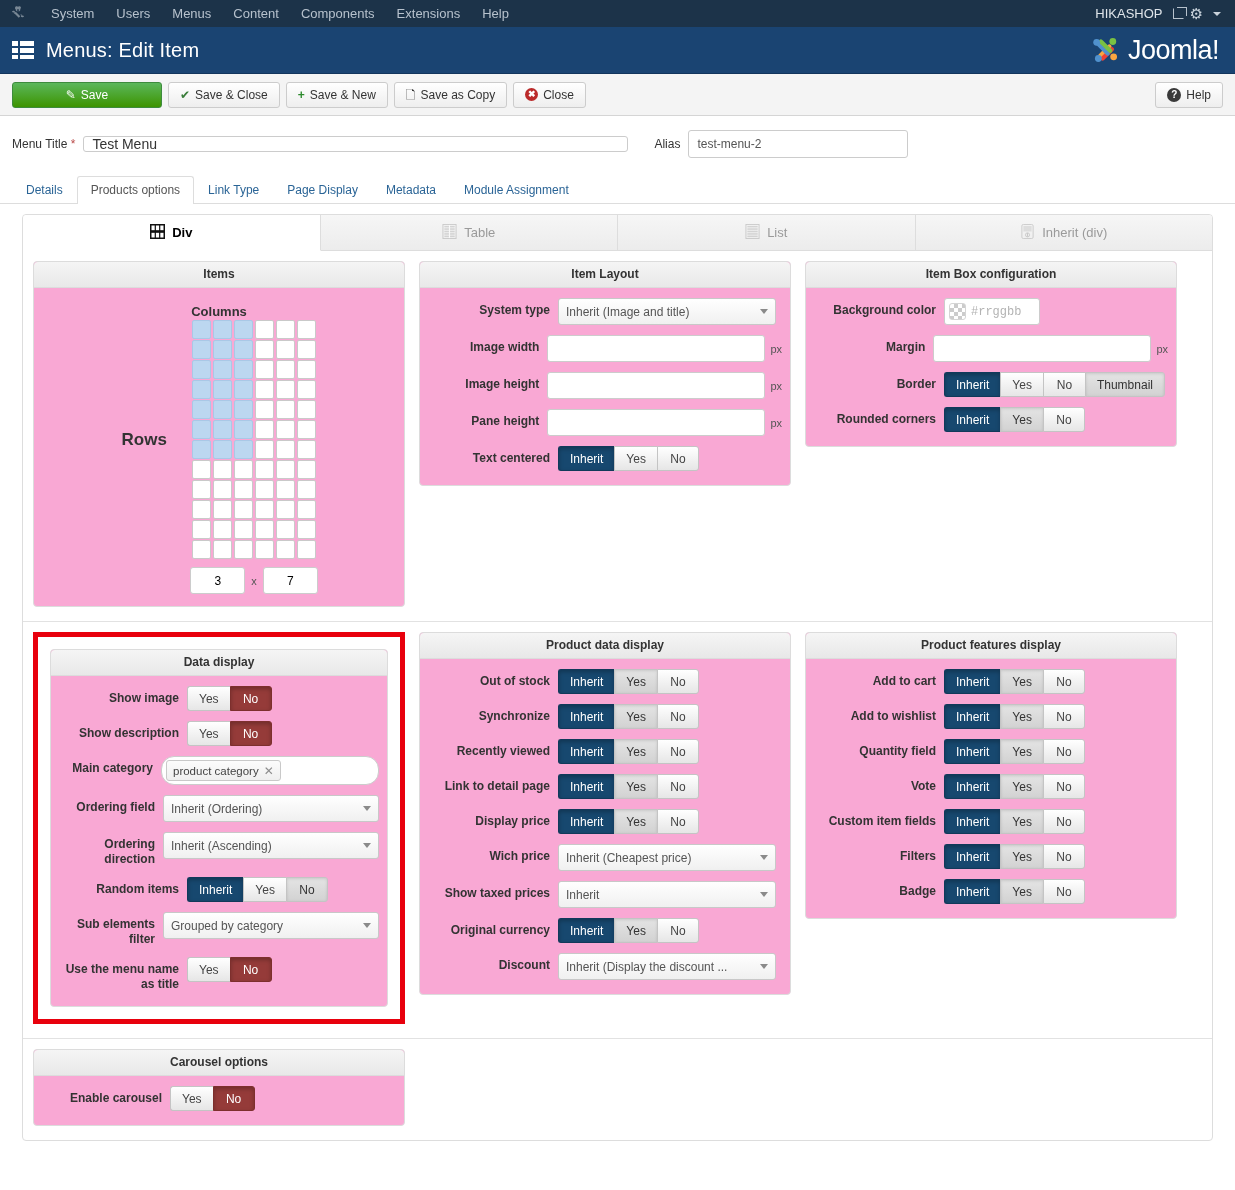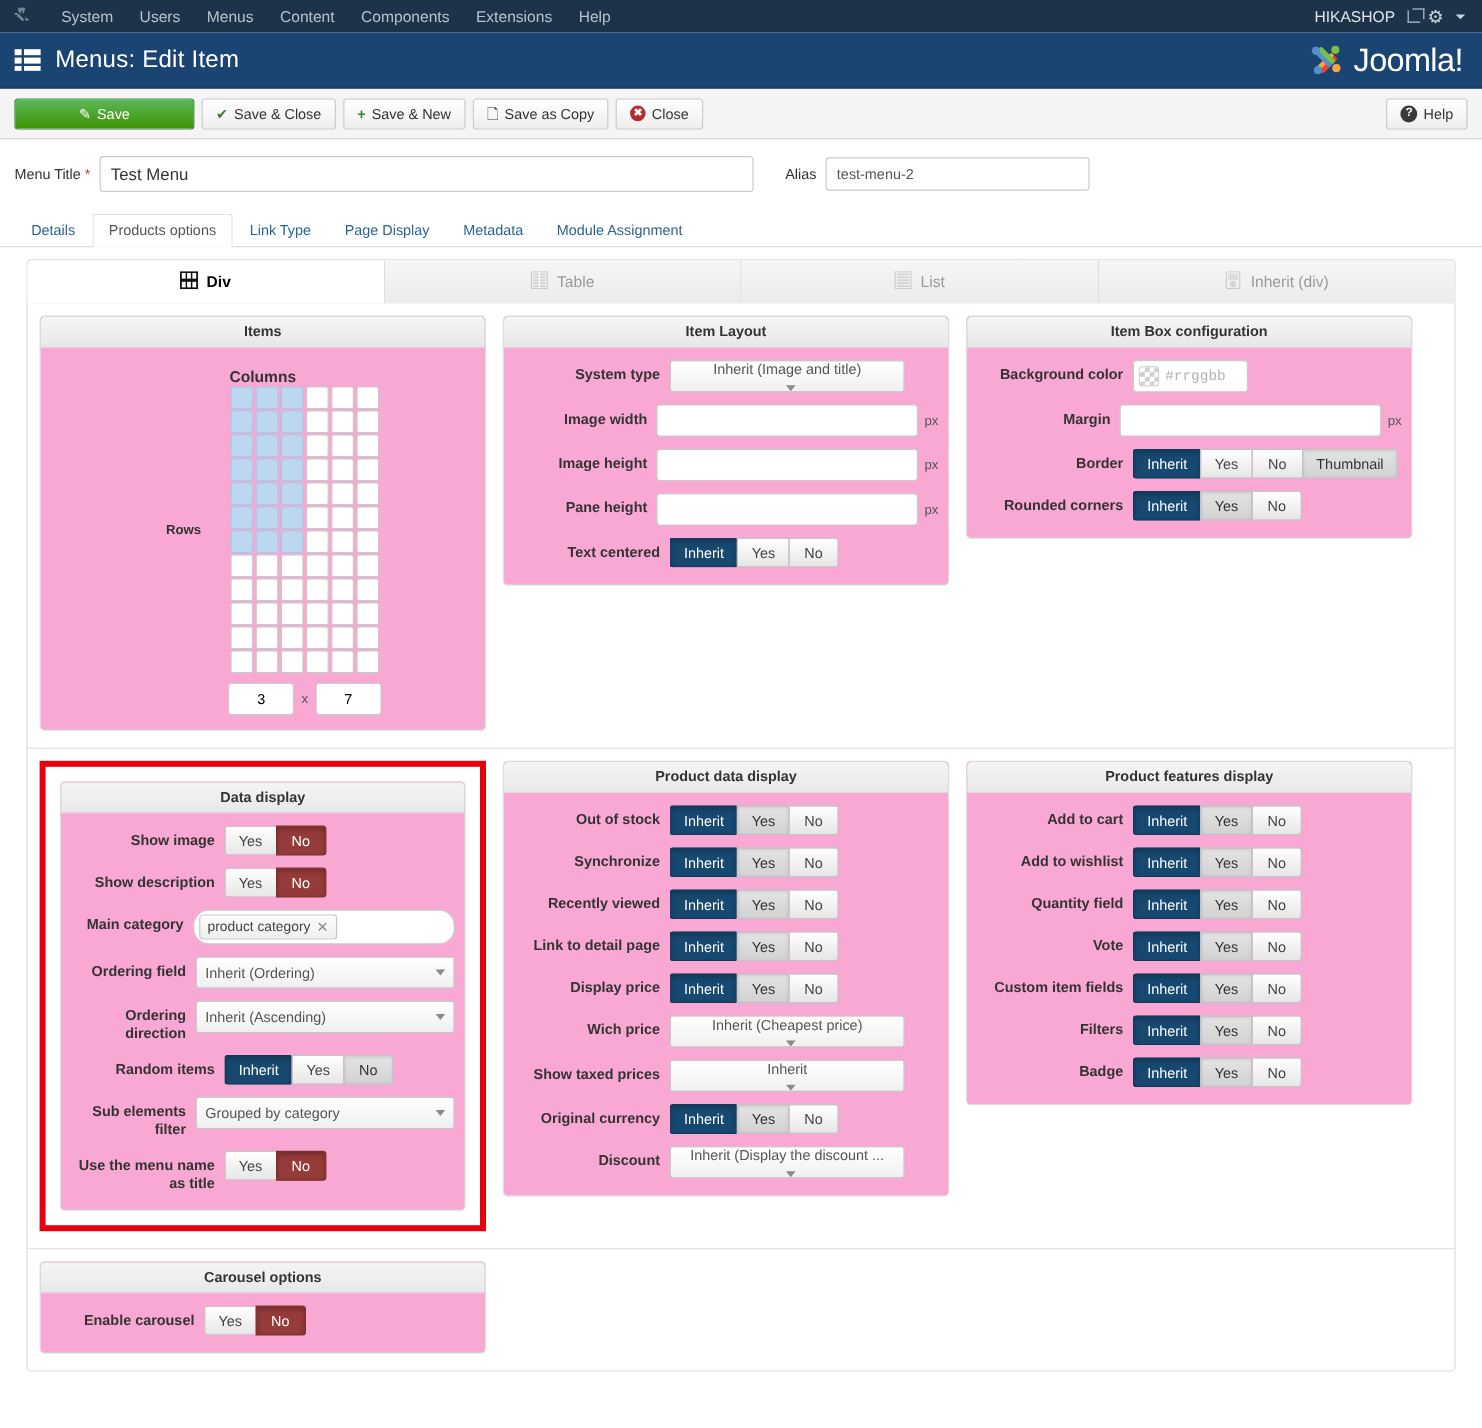--- a/index.html
+++ b/index.html
@@ -78,21 +78,21 @@
     display:inline-block;width:14px;height:14px;border-radius:50%;
     background:#3a3a3a;color:#fff;font-size:10px;line-height:14px;text-align:center;font-weight:bold;
   }
   .toolbar .spacer { flex:1; }
 
   
   .formhead { display:flex; align-items:center; padding:14px 0 10px 12px; }
   .lbl-title { font-size:12px; color:#333; margin-right:8px; }
   .req { color:#b94a48; }
   .inp {
-    height:30px; border:1px solid #ccc; border-radius:3px;
+    height:16px; border:1px solid #ccc; border-radius:3px;
     padding:0 8px; font-size:14px; color:#333; background:#fff;
     font-family:"Liberation Sans", sans-serif;
   }
   #menu-title-input { width:545px; }
   .lbl-alias { font-size:12px; margin:0 8px 0 26px; }
   #alias-input { width:220px; height:28px; font-size:12px; color:#555; }
 
   
   .tabs-outer {
     display:flex; align-items:flex-end; padding-left:12px;
@@ -183,35 +183,35 @@
 
   
   .sel {
     height:27px; border:1px solid #c8c8c8; border-radius:3px;
     background:linear-gradient(#ffffff,#f0f0f0);
     display:flex; align-items:center; padding:0 7px;
     font-size:12px; color:#555; cursor:pointer; position:relative;
   }
   .sel .txt { flex:1; overflow:hidden; white-space:nowrap; text-overflow:ellipsis; }
   .sel .arw { width:0;height:0;border-left:4px solid transparent;border-right:4px solid transparent;border-top:5px solid #8a8a8a; margin-left:6px;}
-  .sel.w218 { width:196px;flex-direction:column; }
+  .sel.w218 { width:218px; }
   .sel.w216 { width:216px; }
 
   
   .tinp {
     height:27px; border:1px solid #ccc; border-radius:3px; background:#fff;
     font-size:12px; padding:0 6px; font-family:"Liberation Sans", sans-serif;
   }
   .unit { font-size:11px; color:#555; }
 
   
   .itemsbox { text-align:center; padding-top:6px; }
   .colhdr { font-size:13px; font-weight:bold; color:#333; margin-bottom:1px; }
   .gridwrap { display:flex; align-items:center; justify-content:center; }
-  .rowhdr { font-size:11px; font-weight:bold; color:#333; width:70px; text-align:center; padding-right:7px; }
+  .rowhdr { font-size:17px; font-weight:bold; color:#333; width:70px; text-align:left; padding-right:7px; }
   .grid { display:grid; grid-template-columns:repeat(6, 20px); gap:1px; }
   .cell { width:19px; height:19px; background:#fff; border:1px solid #c9c9c9; border-radius:2px; cursor:pointer; }
   .cell.sel-c { background:#bcd7f0; border-color:#a9c8e6; }
   .gridnums { display:flex; align-items:center; justify-content:center; gap:6px; margin-top:8px; padding-left:70px;}
   .numbox { width:55px; height:27px; text-align:center; }
   .xsign { font-size:11px; color:#555; }
 
   
   .colorfield {
     width:96px; height:27px; border:1px solid #ccc; border-radius:3px;

